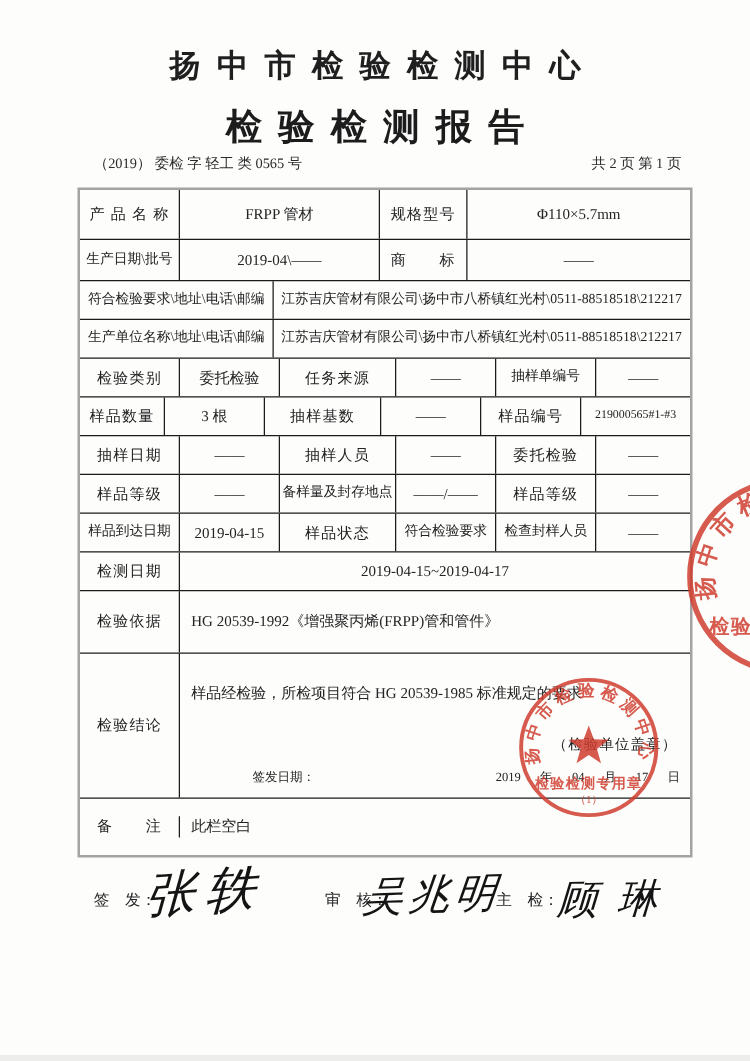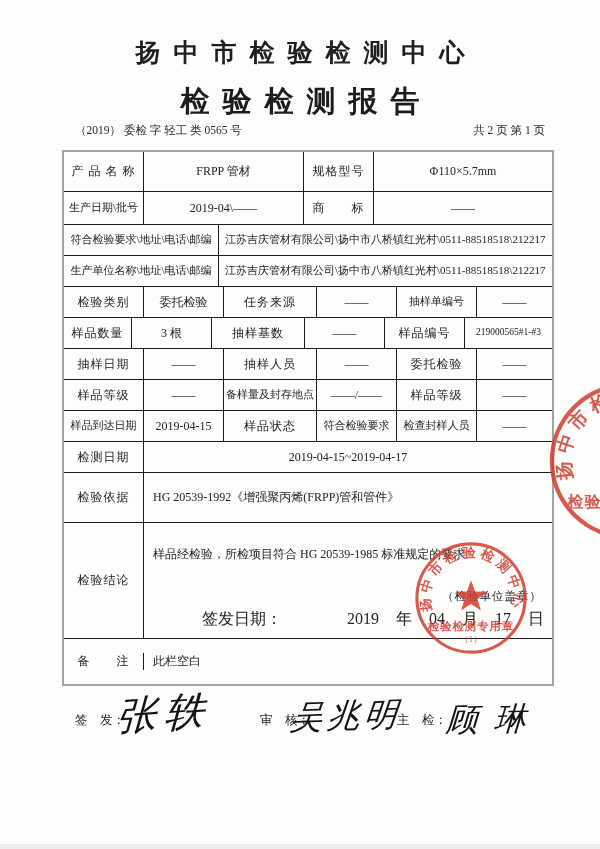--- a/index.html
+++ b/index.html
@@ -38,21 +38,21 @@
   .left{justify-content:flex-start;text-align:left;padding-left:6px;}
   .lab{letter-spacing:1px;}
   .fs11{font-size:11px;letter-spacing:0;}
   .fs95{font-size:9.5px;letter-spacing:0;}
   .h40{height:40px}.h33{height:33px}.h31{height:31px}
   .h50{height:50px}.h116{height:116px}.h45{height:45px}
   
   .concl-cell{position:relative;display:block;padding:0;}
   .concl-text{position:absolute;top:24px;left:9px;right:12px;font-size:12px;text-align:left;}
   .seal-note{position:absolute;top:66px;right:10px;font-size:11.5px;letter-spacing:1px;margin-left:28px;}
-  .issue-line{position:absolute;bottom:9px;left:58px;right:8px;display:flex;justify-content:space-between;font-size:16px;}
+  .issue-line{position:absolute;bottom:9px;left:58px;right:8px;display:flex;justify-content:space-between;font-size:10px;}
   .issue-value{word-spacing:13px;}
   
   .stamp{position:absolute;opacity:.83;}
   #stamp-main{left:412px;top:539px;width:118px;height:118px;}
   #stamp-side{left:545px;top:378px;width:166px;height:166px;}
   
   .signature-area{position:absolute;top:696px;left:0;width:496px;height:70px;}
   .sig-label{position:absolute;top:16px;font-size:12.5px;color:#262626;}
   .sig-name{
     position:absolute;color:#141414;font-style:italic;font-weight:500;

